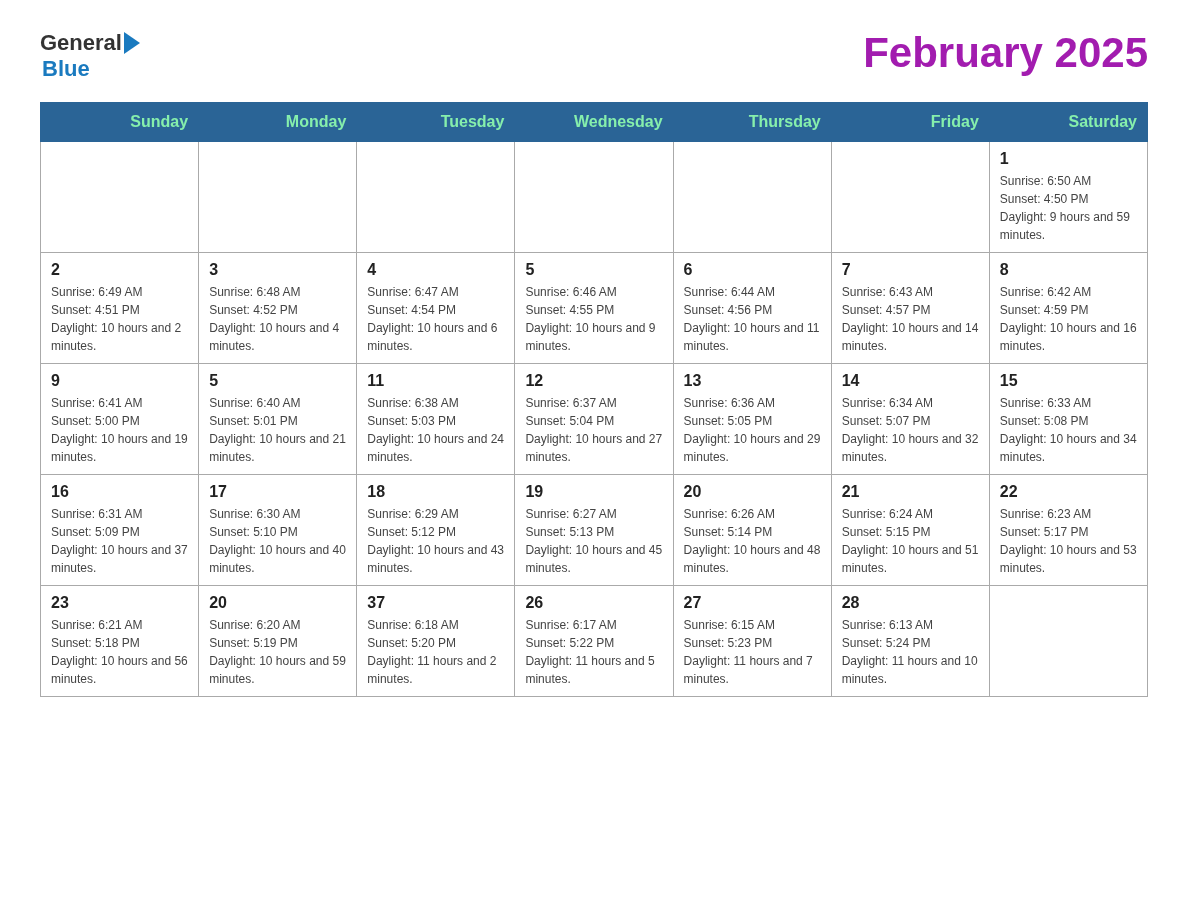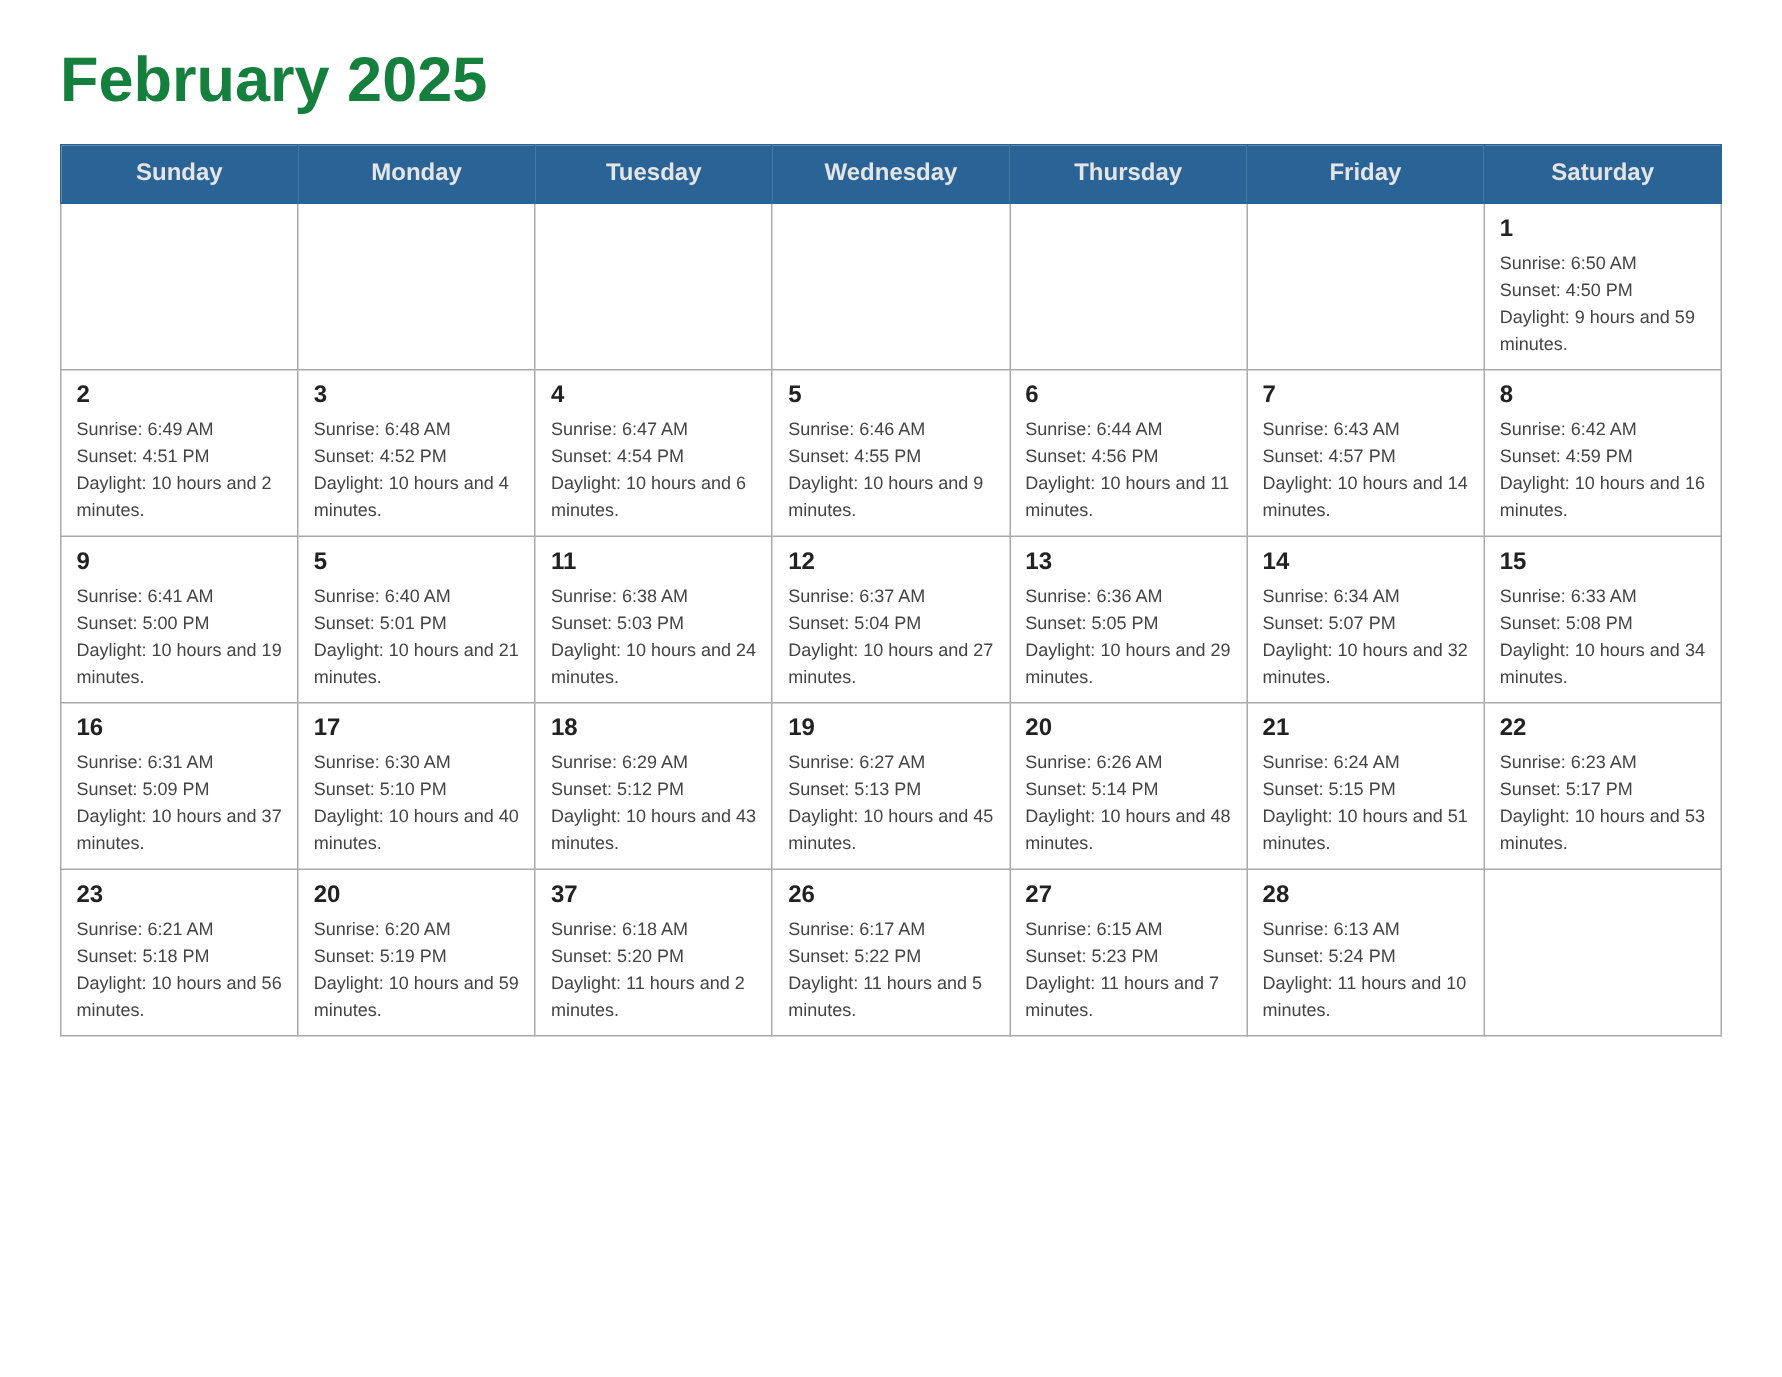--- a/index.html
+++ b/index.html
@@ -24,40 +24,40 @@
       font-size: 22px;
       font-weight: bold;
       color: #1a7abf;
     }
     .title-section {
       text-align: right;
     }
     .calendar-title {
       font-size: 42px;
       font-weight: bold;
-      color: #15803d;
+      color: #a21caf;
       line-height: 1.1;
     }
     .calendar-subtitle {
       font-size: 18px;
       color: #555;
       margin-top: 4px;
     }
     .calendar-table {
       width: 100%;
       border-collapse: collapse;
       border: 1px solid #aaa;
     }
     .calendar-table th {
       background-color: #2a6496;
-      color: #e5e5e5;
+      color: #86efac;
       font-size: 16px;
       font-weight: bold;
       padding: 10px 10px;
-      text-align: center;
+      text-align: right;
       border: 1px solid #2a6496;
     }
     .calendar-table td {
       border: 1px solid #aaa;
       vertical-align: top;
       padding: 8px 10px;
       min-height: 100px;
       width: calc(100% / 7);
     }
     .day-number {
@@ -105,20 +105,29 @@
       border-bottom: 11px solid transparent;
       border-left: 16px solid #1a7abf;
       margin-left: 2px;
       vertical-align: middle;
     }
   </style>
 </head>
 <body>
 
 <div class="header-section">
+  <div class="logo-wrapper">
+    <div class="logo-line1">
+      <span class="logo-text-general">General</span>
+      <span class="arrow-right"></span>
+    </div>
+    <div class="logo-line2">
+      <span class="logo-text-blue">Blue</span>
+    </div>
+  </div>
   <div class="title-section">
     <div class="calendar-title">February 2025</div>
   </div>
 </div>
 
 <table class="calendar-table">
   <thead>
     <tr>
     <th>Sunday</th>
         <th>Monday</th>

